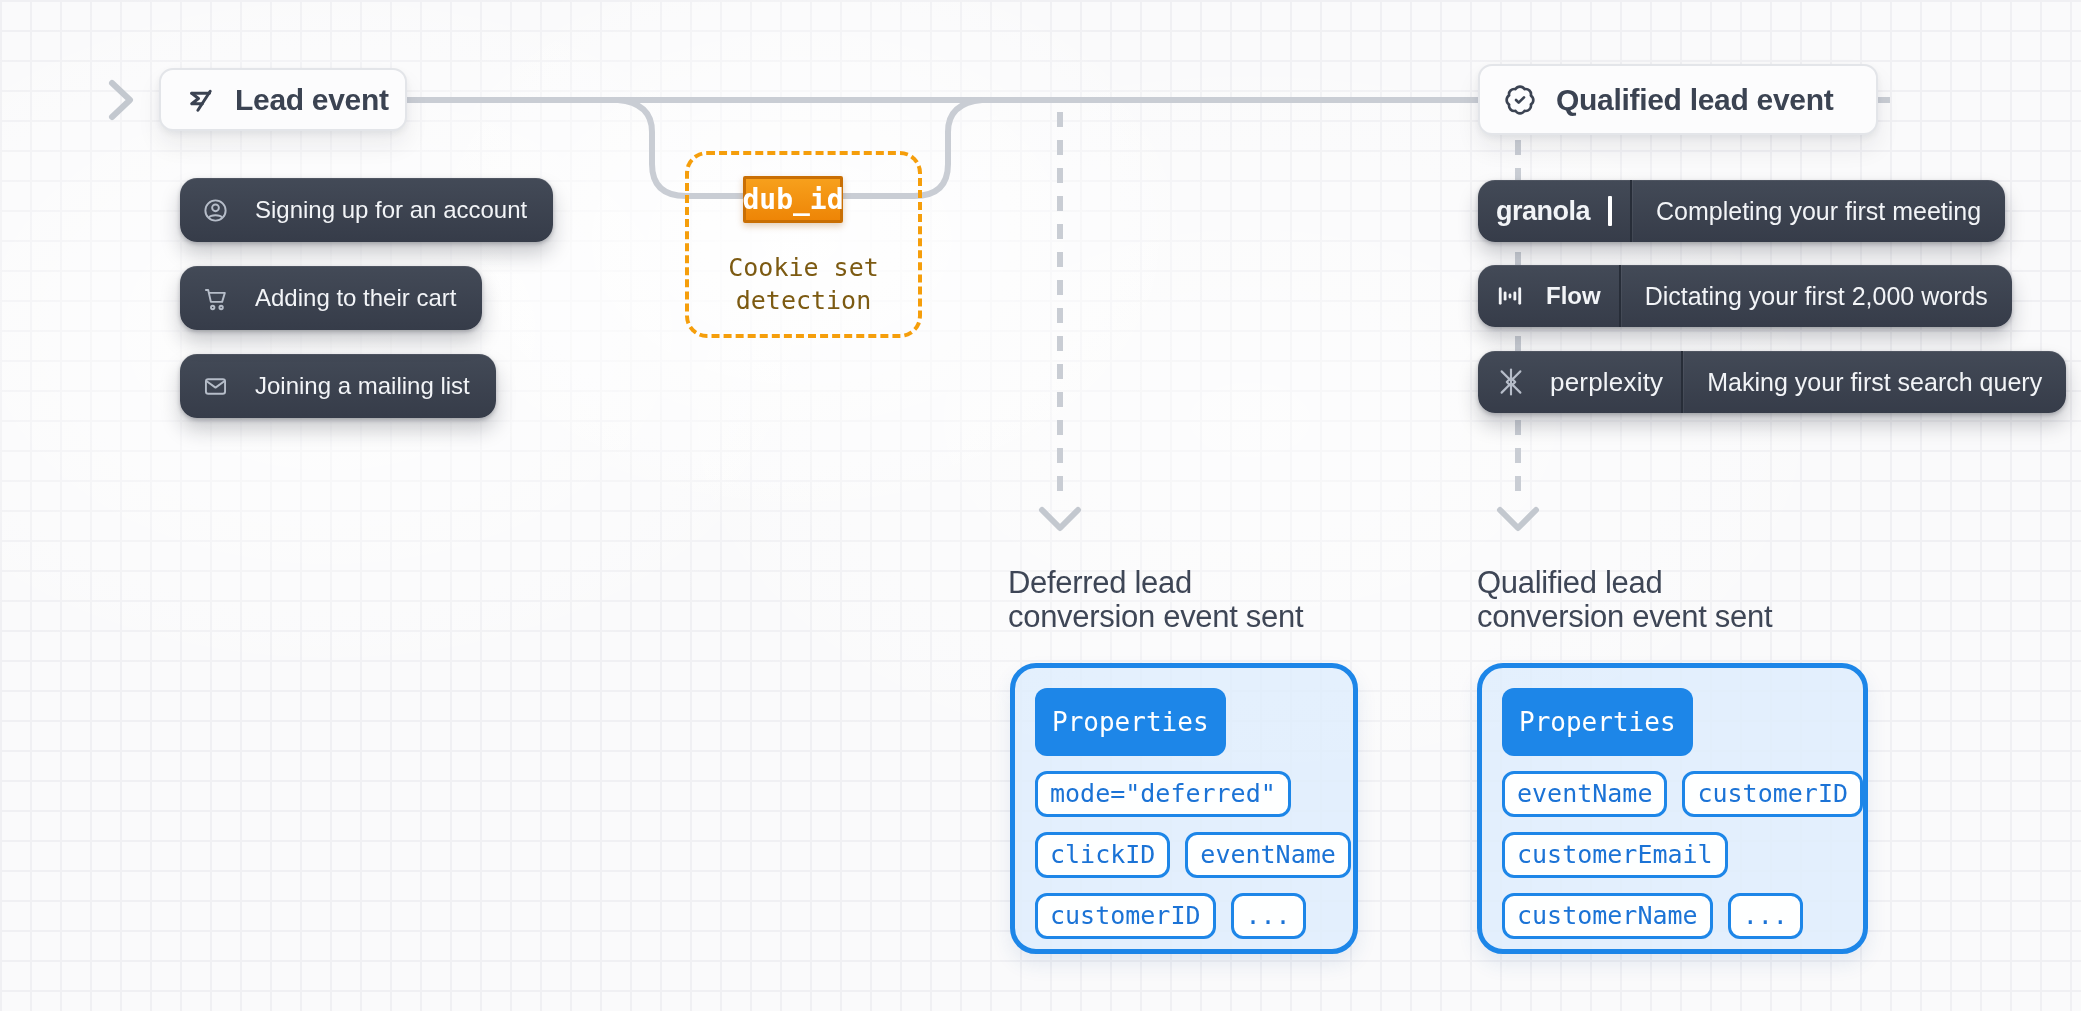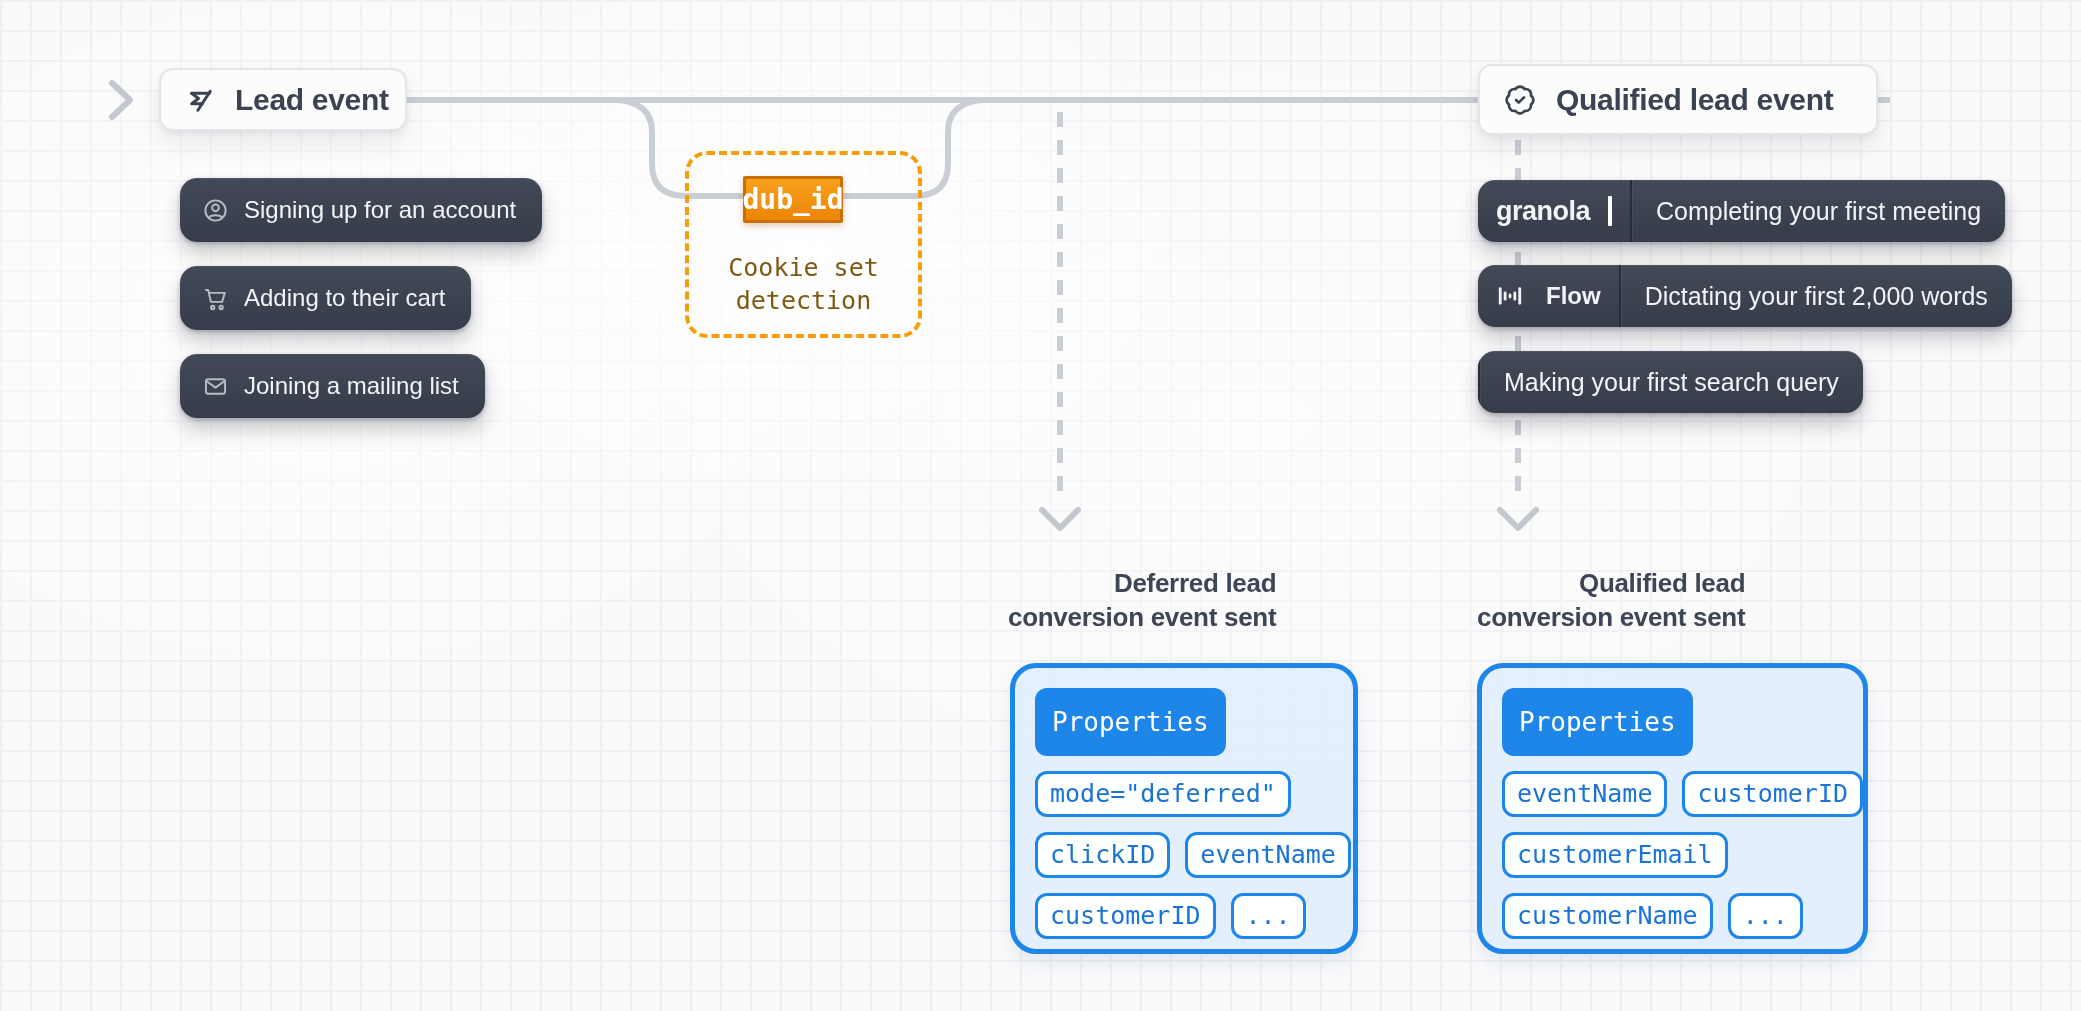--- a/index.html
+++ b/index.html
@@ -30,21 +30,21 @@
     background:#fcfcfd;border:2px solid #e3e5e9;border-radius:14px;padding:0 24px;
     box-shadow:0 14px 24px rgba(25,32,45,.07),0 3px 6px rgba(25,32,45,.06);
     color:var(--node-text,#3b4352);font-size:30px;font-weight:700;letter-spacing:-.3px;white-space:nowrap;
   }
   #lead-node{left:159px;top:68px;width:248px;height:63px;box-sizing:border-box;}
   #qualified-node{left:1478px;top:64px;width:400px;height:71px;box-sizing:border-box;}
   .node svg{flex:0 0 auto;stroke:var(--node-text,#3b4352);fill:none;stroke-width:2;stroke-linecap:round;stroke-linejoin:round;}
 
   
   .pill{
-    position:absolute;z-index:3;display:inline-flex;align-items:center;gap:15px;
+    position:absolute;z-index:3;display:inline-flex;align-items:center;gap:26px;
     height:64px;padding:0 26px 0 22px;border-radius:17px;white-space:nowrap;
     background:linear-gradient(180deg,var(--pill-top,#434a57),var(--pill-bottom,#363c49));
     box-shadow:0 12px 20px rgba(22,28,40,.22),0 2px 4px rgba(22,28,40,.25),inset 0 1px 0 rgba(255,255,255,.07);
     color:var(--pill-text,#f2f4f7);font-size:24px;
   }
   .pill svg{flex:0 0 auto;stroke:var(--pill-icon,#b6bdc9);fill:none;stroke-width:1.7;stroke-linecap:round;stroke-linejoin:round;}
   .pill-split{padding:0;gap:0;height:62px;overflow:hidden;}
   .brand-box{display:flex;align-items:center;gap:24px;padding:0 18px;height:100%;}
   .split-divider{width:2px;align-self:stretch;background:#272d38;box-shadow:1px 0 0 rgba(255,255,255,.06);}
   .label-box{display:flex;align-items:center;height:100%;padding:1px 24px;font-size:25px;}
@@ -68,21 +68,21 @@
   .dub-badge{
     position:absolute;left:743px;top:176px;width:100px;height:47px;z-index:4;box-sizing:border-box;
     display:flex;align-items:center;justify-content:center;
     background:linear-gradient(180deg,var(--orange-badge-top,#f7a01c),var(--orange-badge-bottom,#ee8506));
     border:3px solid var(--orange-badge-border,#c96f04);border-radius:2px;
     color:#fff;font-family:"DejaVu Sans Mono",monospace;font-size:28px;font-weight:700;
     box-shadow:0 3px 7px rgba(150,80,0,.28);
   }
 
   
-  .caption{position:absolute;z-index:3;font-size:26px;line-height:34px;font-weight:700;color:#3e4656;letter-spacing:-.3px;text-align:right;}
+  .caption{position:absolute;z-index:3;font-size:31px;line-height:34px;font-weight:400;color:#3e4656;letter-spacing:-.3px;}
   #caption-deferred{left:1008px;top:566px;}
   #caption-qualified{left:1477px;top:566px;}
 
   
   .panel{
     position:absolute;z-index:3;width:348px;height:291px;box-sizing:border-box;
     background:var(--panel-bg,rgba(222,237,252,.82));
     border:5px solid var(--accent-blue,#1d86e8);border-radius:26px;
     box-shadow:0 10px 20px rgba(40,90,160,.10);
   }
@@ -199,20 +199,29 @@
         <rect x="16.1" y="7.8" width="2.6" height="8.4" rx="1.3"></rect>
         <rect x="20.6" y="4" width="2.6" height="16" rx="1.3"></rect>
       </svg>
       <span class="brand-flow">Flow</span>
     </div>
     <div class="split-divider"></div>
     <div class="label-box">Dictating your first 2,000 words</div>
   </div>
 
   <div class="pill pill-split" style="left:1478px;top:351px;">
+    <div class="brand-box">
+      <svg class="logo-px" width="30" height="30" viewBox="0 0 24 24">
+        <path d="M12 2v20"></path>
+        <path d="M4.5 3.5 12 11l7.5-7.5"></path>
+        <path d="M4.5 20.5 12 13l7.5 7.5"></path>
+        <rect x="9.6" y="9.6" width="4.8" height="4.8" transform="rotate(45 12 12)"></rect>
+      </svg>
+      <span class="brand-perplexity">perplexity</span>
+    </div>
     <div class="split-divider"></div>
     <div class="label-box">Making your first search query</div>
   </div>
 
   <div class="caption" id="caption-deferred">
     <div>Deferred lead</div>
     <div>conversion event sent</div>
   </div>
   <div class="caption" id="caption-qualified">
     <div>Qualified lead</div>

